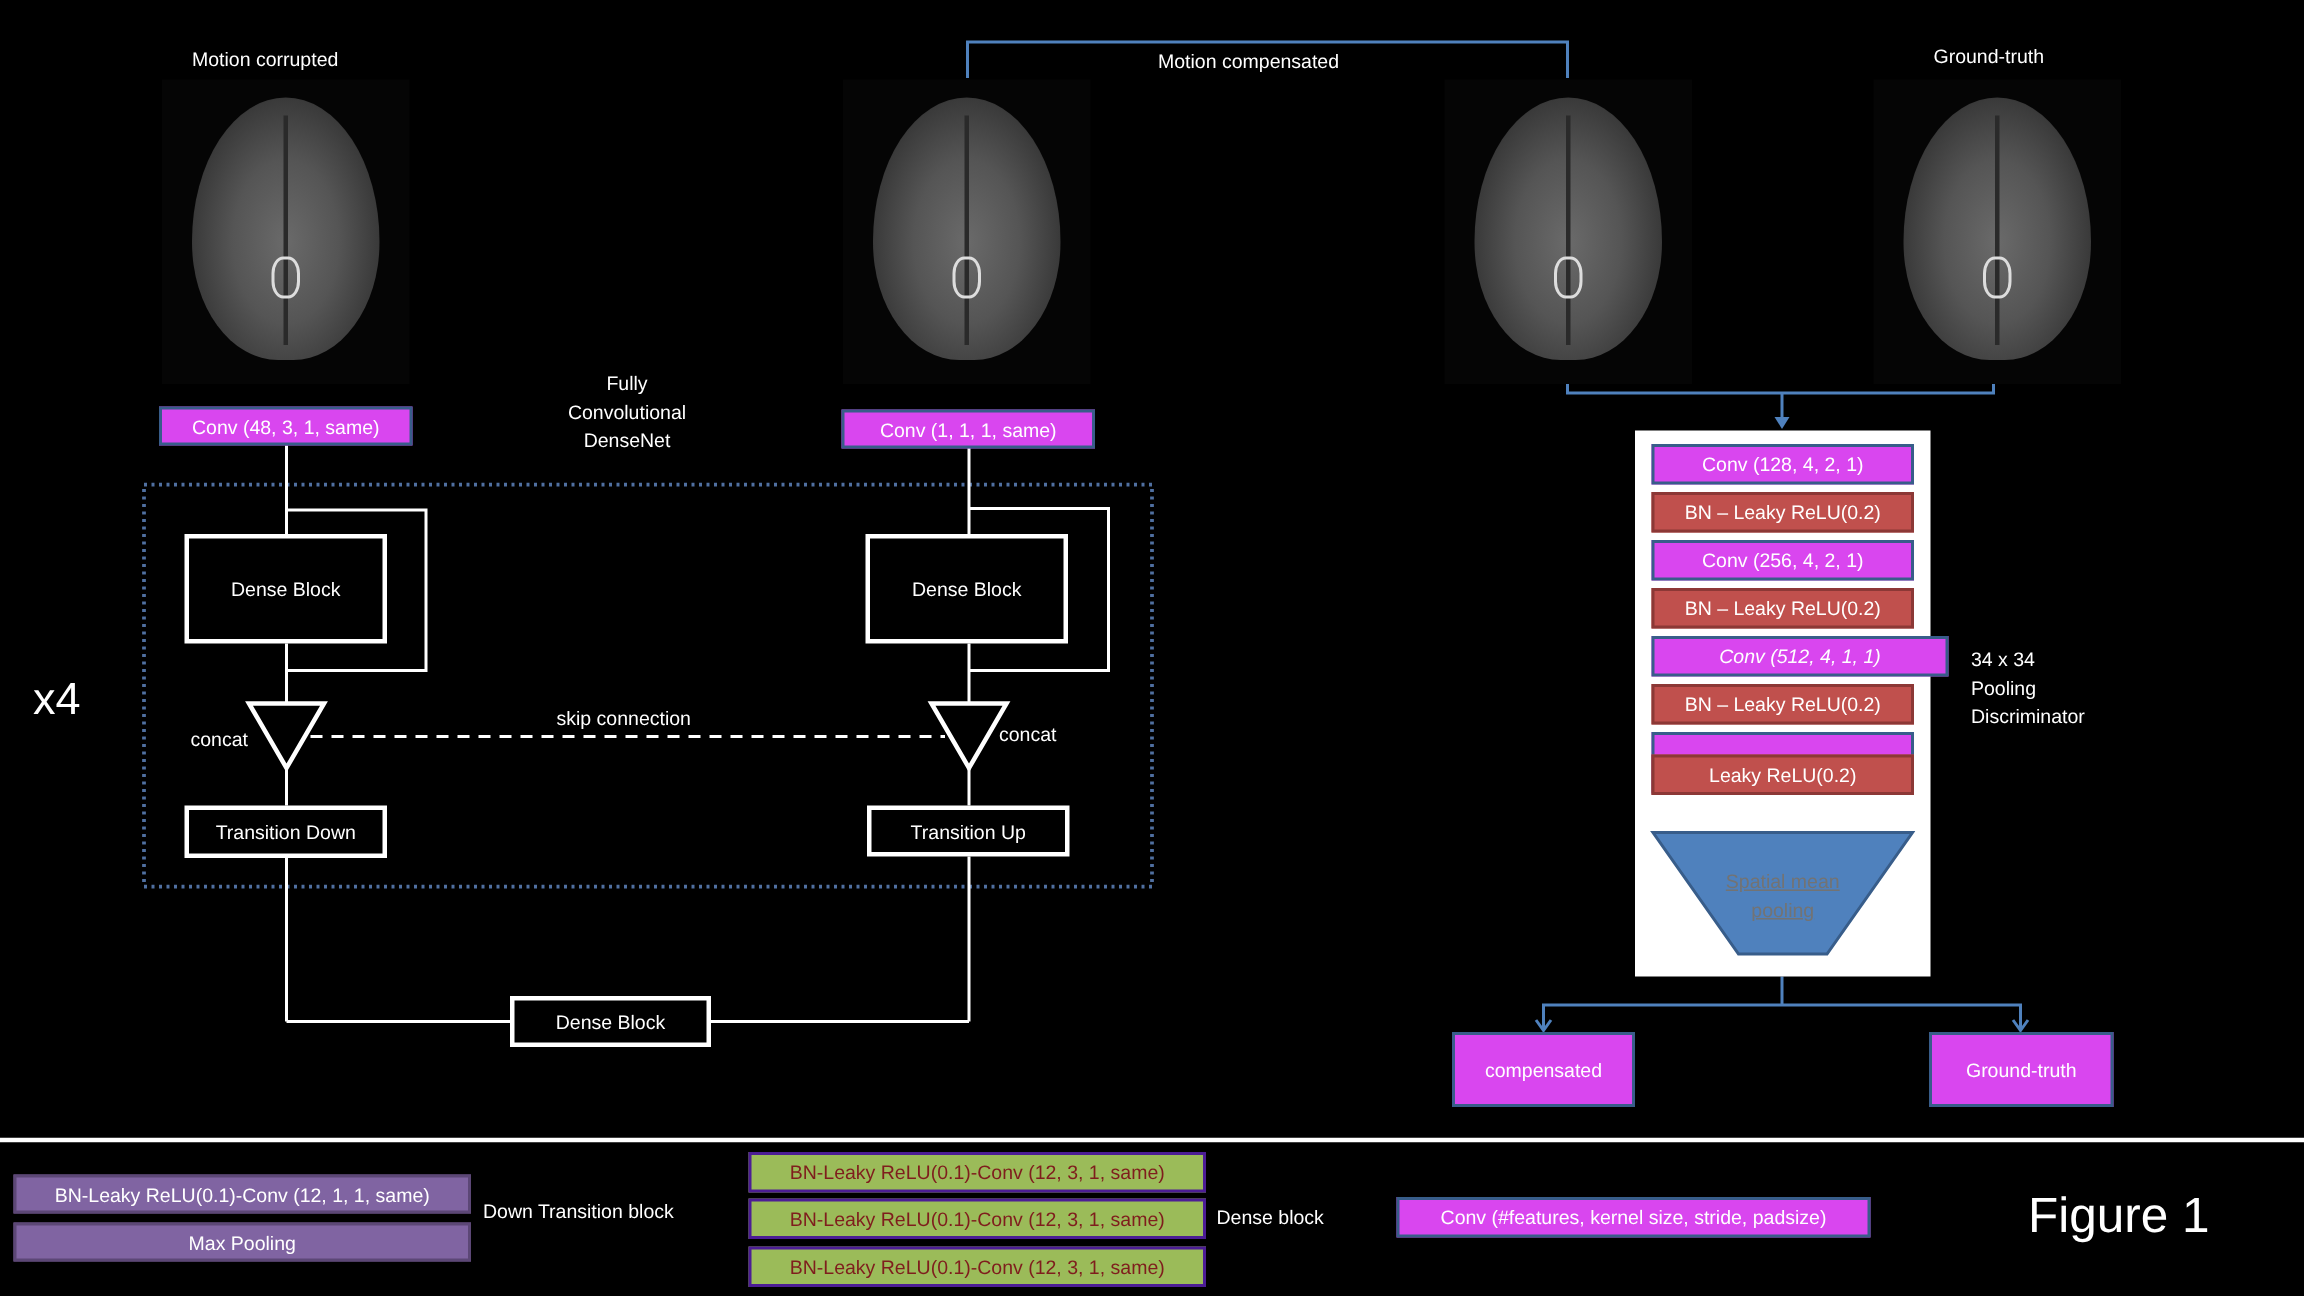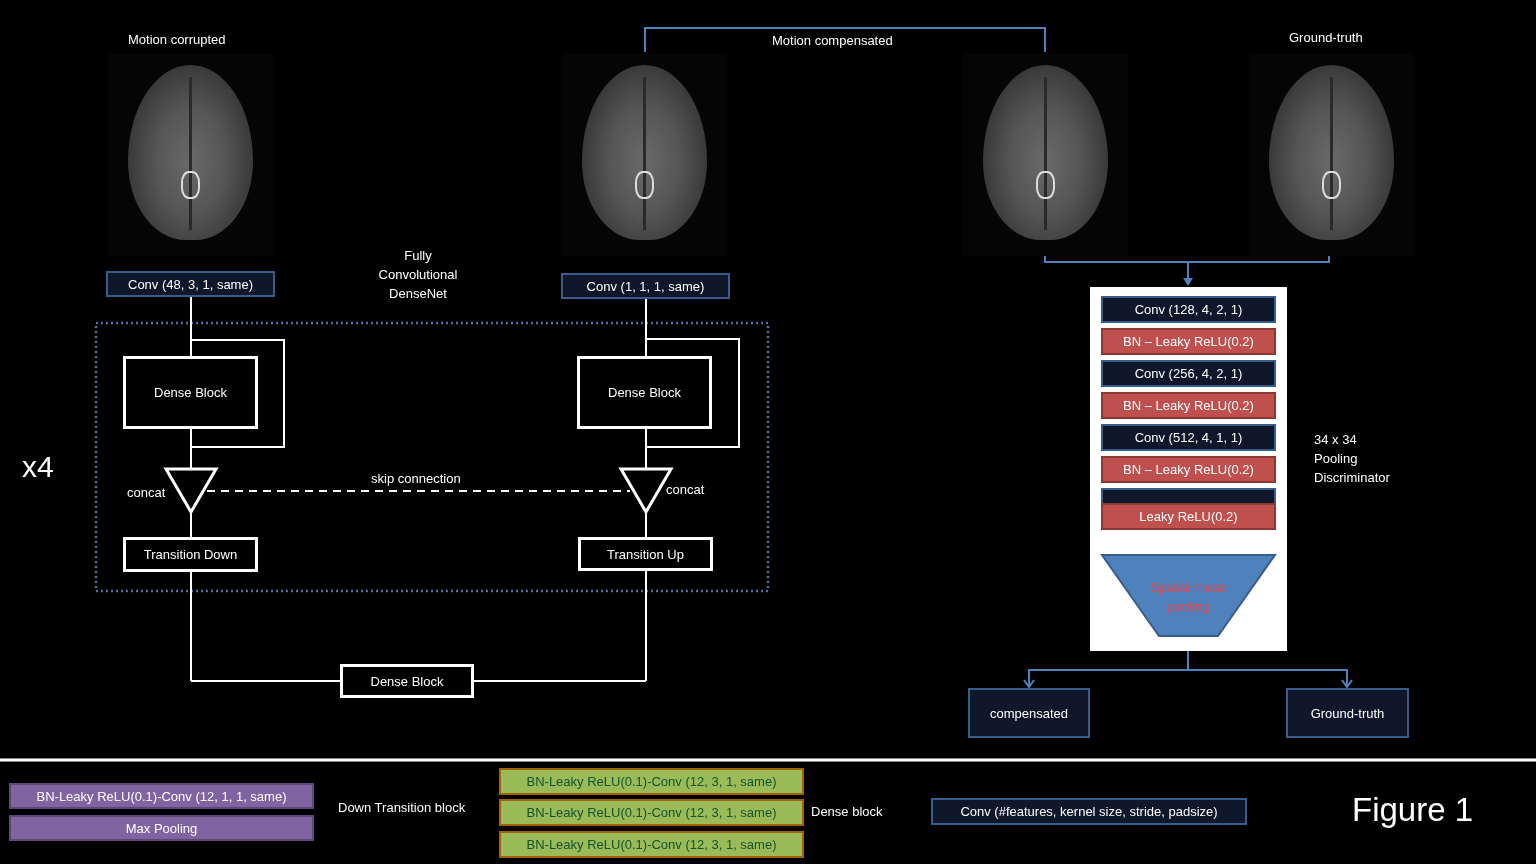--- a/index.html
+++ b/index.html
@@ -1,25 +1,25 @@
 <!DOCTYPE html>
 <html><head>
 <meta charset="utf-8">
 <style>
   html, body { margin:0; padding:0; background:#000; }
   body { width:1536px; height:864px; position:relative; overflow:hidden;
          font-family:"Liberation Sans", sans-serif; color:#fff; }
   .abs { position:absolute; }
   .lbl { position:absolute; font-size:13px; color:#fff; white-space:nowrap; }
   .center { text-align:center; }
-  .bluebox { position:absolute; background:#0f172a; border:2px solid #385d8a; color:#fff;
+  .bluebox { position:absolute; background:#d946ef; border:2px solid #385d8a; color:#fff;
              font-size:13px; display:flex; align-items:center; justify-content:center; box-sizing:border-box; }
   .redbox { position:absolute; background:#c0504d; border:2px solid #8c3836; color:#fff;
              font-size:13px; display:flex; align-items:center; justify-content:center; box-sizing:border-box; }
-  .greenbox { position:absolute; background:#9bbb59; border:2px solid #a16207; color:#14532d;
+  .greenbox { position:absolute; background:#9bbb59; border:2px solid #4c1d95; color:#7f1d1d;
              font-size:13px; display:flex; align-items:center; justify-content:center; box-sizing:border-box; }
   .purplebox { position:absolute; background:#8064a2; border:2px solid #5c4776; color:#fff;
              font-size:13px; display:flex; align-items:center; justify-content:center; box-sizing:border-box; }
   .wbox { position:absolute; border:3px solid #fff; background:#000; color:#fff; font-size:13px;
           display:flex; align-items:center; justify-content:center; box-sizing:border-box; }
   .brain { position:absolute; background:#050505; }
   .brain .skull { position:absolute; left:12%; top:6%; width:76%; height:86%; border-radius:50% 50% 46% 46% / 55% 55% 45% 45%;
                   background:radial-gradient(ellipse at 50% 55%, #6a6a6a 0%, #555 40%, #3a3a3a 70%, #111 80%, #9a9a9a 84%, #222 90%, #000 100%); }
   .brain .mid { position:absolute; left:49%; top:12%; width:2%; height:75%; background:#2a2a2a; }
   .brain .core { position:absolute; left:44%; top:58%; width:12%; height:14%; border-radius:40%; border:2px solid #ddd; box-sizing:border-box; }
@@ -107,46 +107,46 @@
 <div class="lbl" style="left:666px;top:482px;">concat</div>
 <div class="lbl" style="left:371px;top:471px;">skip connection</div>
 <div class="lbl" style="left:22px;top:450px;font-size:30px;">x4</div>
 
 <div class="abs" style="left:1090px;top:287px;width:197px;height:364px;background:#fff;">
   <div id="disc-layers">
       <div class="bluebox" style="left: 11px; top: 9px; width: 175px; height: 27px; text-align: center;">Conv (128, 4, 2, 1)</div>
       <div class="redbox" style="left: 11px; top: 41px; width: 175px; height: 27px;">BN – Leaky ReLU(0.2)</div>
       <div class="bluebox" style="left: 11px; top: 73px; width: 175px; height: 27px;">Conv (256, 4, 2, 1)</div>
       <div class="redbox" style="left: 11px; top: 105px; width: 175px; height: 27px;">BN – Leaky ReLU(0.2)</div>
-      <div class="bluebox" style="left: 11px; top: 137px; width: 175px; height: 27px;">Conv (512, 4, 1, 1)</div>
+      <div class="bluebox" style="left: 11px; top: 137px; width: 198px; height: 27px; font-style: italic;">Conv (512, 4, 1, 1)</div>
       <div class="redbox" style="left: 11px; top: 169px; width: 175px; height: 27px;">BN – Leaky ReLU(0.2)</div>
       <div class="bluebox" style="left: 11px; top: 201px; width: 175px; height: 41px;">Conv (1, 4, 1, 1)</div>
       <div class="redbox" style="left: 11px; top: 216px; width: 175px; height: 27px;">Leaky ReLU(0.2)</div>
     </div>
   <svg class="abs" style="left:10px;top:266px;" width="177" height="86">
     <polygon points="2,2 175,2 118,83 59,83" fill="#4f81bd" stroke="#385d8a" stroke-width="2"></polygon>
   </svg>
-  <div class="abs center" style="left:10px;top:291px;width:177px;font-size:13px;color:#ef4444;line-height:19px;">
+  <div class="abs center" style="left:10px;top:291px;width:177px;font-size:13px;color:#737373;line-height:19px;text-decoration:underline;">
     <div>Spatial mean</div>
     <div>pooling</div>
   </div>
 </div>
 
 <div class="lbl" style="left:1314px;top:430px;line-height:19px;">
   <div>34 x 34</div>
   <div>Pooling</div>
   <div>Discriminator</div>
 </div>
 
 <div class="bluebox" style="left:968px;top:688px;width:122px;height:50px;">compensated</div>
 <div class="bluebox" style="left:1286px;top:688px;width:123px;height:50px;">Ground-truth</div>
 
 <div class="purplebox" style="left:9px;top:783px;width:305px;height:26px;">BN-Leaky ReLU(0.1)-Conv (12, 1, 1,  same)</div>
 <div class="purplebox" style="left:9px;top:815px;width:305px;height:26px;">Max Pooling</div>
-<div class="lbl" style="left:338px;top:800px;">Down  Transition block</div>
+<div class="lbl" style="left:322px;top:800px;">Down  Transition block</div>
 
 <div class="greenbox" style="left:499px;top:768px;width:305px;height:27px;">BN-Leaky ReLU(0.1)-Conv (12, 3, 1,  same)</div>
 <div class="greenbox" style="left:499px;top:799px;width:305px;height:27px;">BN-Leaky ReLU(0.1)-Conv (12, 3, 1,  same)</div>
 <div class="greenbox" style="left:499px;top:831px;width:305px;height:27px;">BN-Leaky ReLU(0.1)-Conv (12, 3, 1,  same)</div>
 <div class="lbl" style="left:811px;top:804px;">Dense block</div>
 
 <div class="bluebox" style="left:931px;top:798px;width:316px;height:27px;">Conv (#features, kernel  size, stride, padsize)</div>
 <div class="lbl" style="left:1352px;top:791px;font-size:33px;">Figure 1</div>
 
 </body></html>

